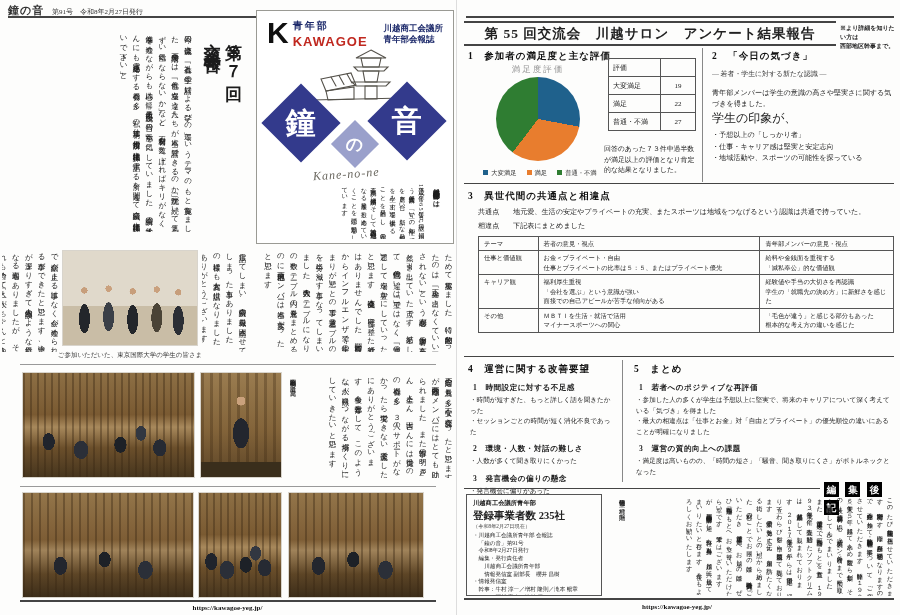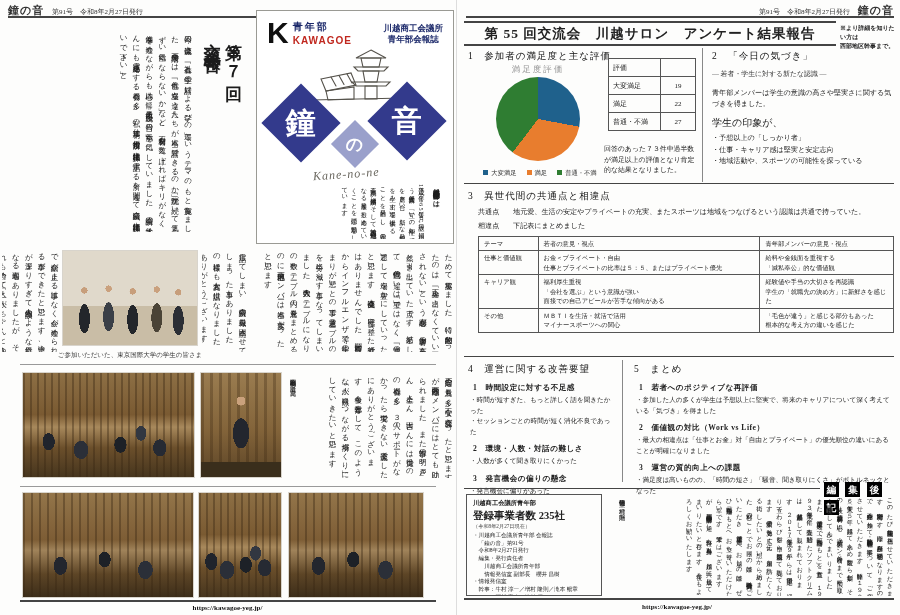--- a/index.html
+++ b/index.html
@@ -11,21 +11,21 @@
   .rule{position:absolute;background:#444;}
   .rule-light{position:absolute;background:#999;}
   .vtext{position:absolute;writing-mode:vertical-rl;text-orientation:mixed;overflow:hidden;
          font-size:7.5px;line-height:1.72;letter-spacing:.5px;color:#1c1c1c;}
   .vtitle{writing-mode:vertical-rl;font-weight:bold;font-size:17px;letter-spacing:3px;line-height:1.25;}
   .vtitle span{display:block;}
   
   #cover{position:absolute;left:256px;top:10px;width:198px;height:234px;background:#fff;
          border:1px solid #9a9a94;box-sizing:border-box;}
   .kmark{font-family:"Liberation Sans",sans-serif;font-weight:900;font-size:30px;line-height:.9;color:#101010;}
-  .klat{font-family:"Liberation Sans",sans-serif;font-weight:800;font-size:10px;color:#c0281f;letter-spacing:1px;}
+  .klat{font-family:"Liberation Sans",sans-serif;font-weight:800;font-size:13px;color:#c0281f;letter-spacing:1px;}
   .kkan{font-weight:800;font-size:10px;color:#1d2a6b;letter-spacing:2px;}
   .journal{font-weight:800;font-size:8.5px;color:#1d2a6b;line-height:1.35;}
   .dia{position:absolute;transform:rotate(45deg);display:flex;align-items:center;justify-content:center;}
   .dia-b{width:56px;height:56px;background:#333a8c;}
   .dia-s{width:34px;height:34px;background:#9aa0cb;}
   .dia .ch{transform:rotate(-45deg);color:#fff;font-weight:bold;}
   .dia-b .ch{font-size:30px;}
   .dia-s .ch{font-size:17px;}
   .script{position:absolute;font-style:italic;color:#6a675f;font-size:12px;transform:rotate(-4deg);letter-spacing:1px;}
   
@@ -56,21 +56,21 @@
     radial-gradient(ellipse 9px 24px at 70% 71%,#4a4336 60%,rgba(0,0,0,0) 61%),
     radial-gradient(ellipse 9px 24px at 86% 74%,#2b2e35 60%,rgba(0,0,0,0) 61%),
     linear-gradient(180deg,#e0d9cb 0 58%,#c9bda6 58% 100%);}
   .ph-speaker{background:
     radial-gradient(circle 4.5px at 50% 27%,#caa17c 97%,rgba(0,0,0,0)),
     radial-gradient(ellipse 13px 24px at 50% 58%,#23262e 62%,rgba(0,0,0,0) 63%),
     linear-gradient(0deg,#3a2e1c 0 14%,rgba(0,0,0,0) 14%),
     repeating-linear-gradient(90deg,rgba(60,40,18,.32) 0 3px,rgba(0,0,0,0) 3px 9px),
     linear-gradient(180deg,#9a7c50 0%,#83643a 55%,#5d4527 100%);}
   
-  .h-sec{font-weight:normal;font-size:9.5px;letter-spacing:1px;color:#111;}
+  .h-sec{font-weight:bold;font-size:9.5px;letter-spacing:1px;color:#111;}
   .pagehead{font-size:7px;color:#333;}
   .brand{font-weight:bold;font-size:11px;letter-spacing:1px;}
   table{border-collapse:collapse;}
   #t1{position:absolute;left:608px;top:58px;width:88px;font-size:7px;}
   #t1 td,#t1 th{border:1px solid #555;padding:3px 4px;font-weight:normal;text-align:left;height:11px;}
   #t1 td.val{width:26px;text-align:center;}
   #t2{position:absolute;left:478px;top:236px;width:416px;font-size:6.3px;line-height:1.5;}
   #t2 td,#t2 th{border:1px solid #555;padding:2px 5px;text-align:left;vertical-align:top;font-weight:normal;}
   #t2 col.c0{width:58px;} #t2 col.c1{width:216px;} #t2 col.c2{width:130px;}
   .imp{font-size:7.6px;font-weight:bold;margin:7px 0 2px 5px;letter-spacing:.5px;}
@@ -107,21 +107,21 @@
   </div>
 
   <div id="cover">
     <div style="position:absolute;left:10px;top:8px;display:flex;gap:4px;">
       <span class="kmark">K</span>
       <span style="display:flex;flex-direction:column;justify-content:center;gap:1px;">
         <span class="kkan">青年部</span>
         <span class="klat">KAWAGOE</span>
       </span>
     </div>
-    <div class="journal" style="position:absolute;right:10px;top:12px;text-align:center;">
+    <div class="journal" style="position:absolute;right:10px;top:12px;text-align:left;">
       <div>川越商工会議所</div>
       <div>青年部会報誌</div>
     </div>
     <svg style="position:absolute;left:36px;top:36px;" width="130" height="56" viewBox="0 0 130 56">
       <g fill="none" stroke="#55524b" stroke-width="1.1" stroke-linecap="round">
         <path d="M78 3 L93 11 L63 11 Z"></path>
         <path d="M68 11 L88 11 L86 20 L70 20 Z"></path>
         <path d="M61 20 L95 20 L91 24 L65 24 Z"></path>
         <path d="M70 24 L86 24 L84 35 L72 35 Z"></path>
         <path d="M59 35 L97 35 L93 39 L63 39 Z"></path>
@@ -167,24 +167,20 @@
   <div class="ph ph-room" style="left:198px;top:492px;width:84px;height:106px;"></div>
   <div class="ph ph-room2" style="left:288px;top:492px;width:136px;height:106px;"></div>
 
   <div class="rule" style="left:20px;top:600px;width:416px;height:2px;"></div>
   <div class="abs center" style="left:0;top:604px;width:455px;font-size:7px;">
     <a class="url" href="#">https://kawagoe-yeg.jp/</a>
   </div>
 
   <div style="position:absolute;left:456px;top:0;width:1px;height:615px;background:#ddd;"></div>
 
-  <div class="abs pagehead" style="left:460px;top:3px;width:434px;text-align:right;">
-    <span>第91号　令和8年2月27日発行</span>
-    <span class="brand" style="margin-left:6px;">鐘の音</span>
-  </div>
   <div class="rule" style="left:466px;top:16px;width:428px;height:1.5px;"></div>
 
   <div class="rule" style="left:464px;top:21px;width:372px;height:2px;"></div>
   <div class="abs center" style="left:464px;top:25px;width:372px;font-size:13.5px;font-weight:bold;letter-spacing:1px;">第 55 回交流会　川越サロン　アンケート結果報告</div>
   <div class="rule" style="left:464px;top:44px;width:372px;height:2px;"></div>
   <div class="abs" style="left:840px;top:24px;width:58px;font-size:6px;font-weight:bold;line-height:1.5;">
     <div>※より詳細を知りたい方は</div>
     <div>西部地区幹事まで。</div>
   </div>
 
@@ -218,21 +214,21 @@
   </tbody>
     </table>
   <div class="abs" style="left:604px;top:144px;width:94px;font-size:6.9px;line-height:1.55;">回答のあった７３件中過半数が満足以上の評価となり肯定的な結果となりました。</div>
 
   <div style="position:absolute;left:702px;top:48px;width:1px;height:134px;background:#888;"></div>
 
   <div class="abs" style="left:712px;top:50px;width:184px;">
     <div class="h-sec">2　「今日の気づき」</div>
     <div style="font-size:6.9px;margin-top:6px;color:#333;">― 若者・学生に対する新たな認識 ―</div>
     <div style="font-size:7.1px;margin-top:9px;line-height:1.55;">青年部メンバーは学生の意識の高さや堅実さに関する気づきを得ました。</div>
-    <div style="font-size:10px;margin-top:6px;">学生の印象が、</div>
+    <div style="font-size:12px;">学生の印象が、</div>
     <div class="pre" style="font-size:7.1px;margin-top:3px;line-height:1.65;">・予想以上の「しっかり者」
 ・仕事・キャリア感は堅実と安定志向
 ・地域活動や、スポーツの可能性を探っている</div>
   </div>
 
   <div class="rule" style="left:464px;top:183px;width:430px;height:1px;"></div>
 
   <div class="abs h-sec" style="left:468px;top:190px;">3　異世代間の共通点と相違点</div>
   <div class="abs" style="left:478px;top:221px;width:416px;font-size:7.1px;">
     <span style="margin-right:12px;">相違点</span>
@@ -292,21 +288,20 @@
     <div class="imp"><span>3</span>　<span>発言機会の偏りの懸念</span></div>
     <div class="ibul pre">・発言機会に偏りがあった</div>
   </div>
 
   <div style="position:absolute;left:622px;top:360px;width:1px;height:122px;background:#888;"></div>
 
   <div class="abs" style="left:634px;top:363px;width:260px;">
     <div class="h-sec">5　まとめ</div>
     <div class="imp"><span>1</span>　<span>若者へのポジティブな再評価</span></div>
     <div class="ibul pre">・参加した人の多くが学生は予想以上に堅実で、将来のキャリアについて深く考えている「気づき」を得ました</div>
-    <div class="imp"><span>2</span>　<span>価値観の対比（Work vs Life）</span></div>
     <div class="ibul pre">・最大の相違点は「仕事とお金」対「自由とプライベート」の優先順位の違いにあることが明確になりました</div>
     <div class="imp"><span>3</span>　<span>運営の質的向上への課題</span></div>
     <div class="ibul pre">・満足度は高いものの、「時間の短さ」「騒音、聞き取りにくさ」がボトルネックとなった</div>
   </div>
 
   <div class="rule" style="left:464px;top:488px;width:356px;height:1px;"></div>
   <div class="abs" style="left:822px;top:479px;font-family:'Liberation Sans',sans-serif;">
     <span class="badge">編</span>
     <span class="badge">集</span>
     <span class="badge">後</span>

